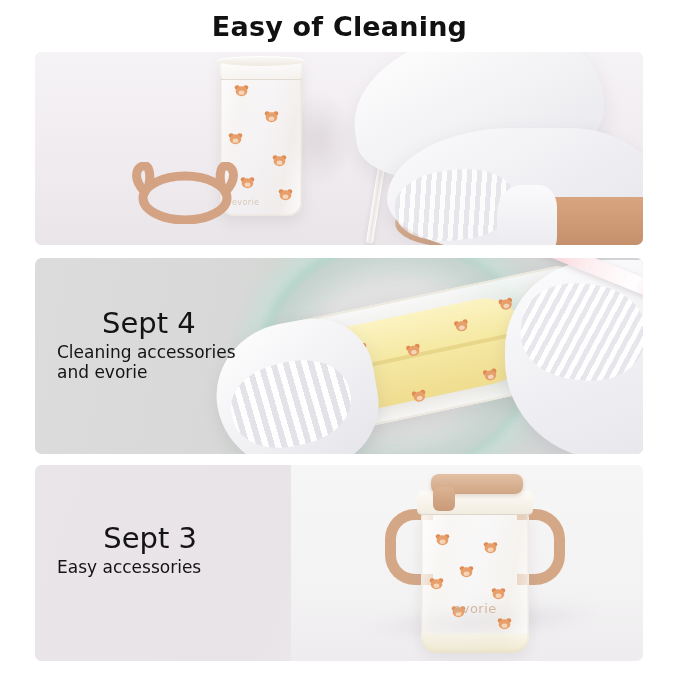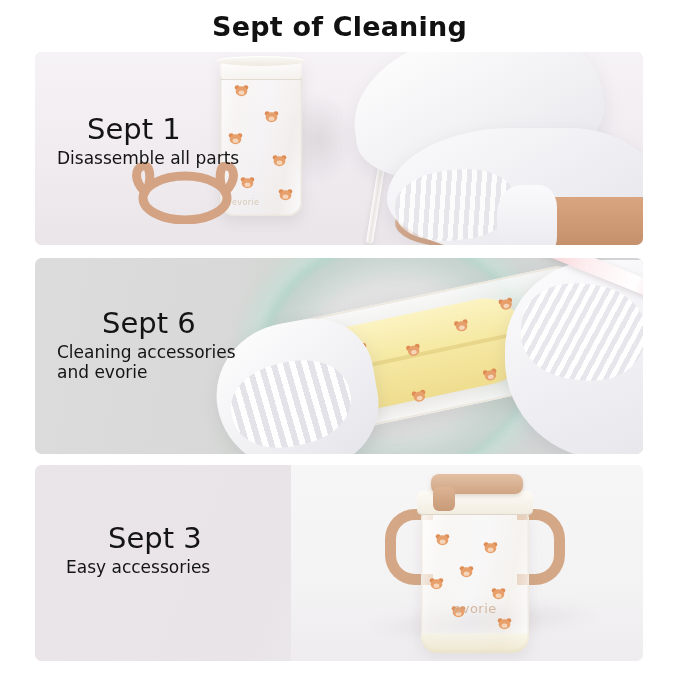--- a/index.html
+++ b/index.html
@@ -71,21 +71,21 @@
     font-weight: 400;
     line-height: 1.18;
     color: #141414;
     margin-top: 4px;
     white-space: pre-line;
   }
   #caption-1 { left: 22px; top: 62px; }
   #caption-1 .step-label { margin-left: 30px; }
   #caption-2 { left: 22px; top: 50px; }
   #caption-2 .step-label { margin-left: 45px; }
-  #caption-3 { left: 31px; top: 58px; }
+  #caption-3 { left: 22px; top: 58px; text-align: center; }
   #caption-3 .step-label { margin-left: 42px; }
 
   
   .scene {
     position: absolute;
     inset: 0;
     overflow: hidden;
     text-decoration: underline;
   }
 
@@ -452,21 +452,21 @@
     position: absolute;
     width: 15px; height: 13px;
   }
 </style>
 </head>
 <body>
 
 <div>
 
   <div class="title-bar">
-    <div class="title">Sept of Cleaning</div>
+    <div class="title">Easy of Cleaning</div>
   </div>
 
   <div class="panels">
 
     <div class="panel" id="panel-1">
       <div class="scene">
         <div class="p1-bg"></div>
         <div class="p1-table"></div>
         <div class="p1-jar-shadow"></div>
 
@@ -525,24 +525,20 @@
         <div class="p1-capbit"></div>
         <div class="p1-lid-ring"></div>
 
         <div class="p1-glove-a"></div>
         <div class="p1-glove-b"></div>
         <div class="p1-fingers"></div>
         <div class="p1-arm"></div>
         <div class="p1-cuff"></div>
       </div>
 
-      <div class="caption" id="caption-1">
-        <div class="step-label">Sept 1</div>
-        <div class="step-desc">Disassemble all parts</div>
-      </div>
     </div>
 
     <div class="panel" id="panel-2">
       <div class="scene">
         <div class="p2-bg"></div>
         <div class="p2-basin"></div>
         <div class="p2-basin-inner"></div>
 
         <div class="p2-bottle-neck"></div>
         <div class="p2-bottle">
@@ -601,21 +597,21 @@
         <div class="p2-brand">evorie</div>
 
         <div class="p2-glove-l"></div>
         <div class="p2-glove-l-fingers"></div>
         <div class="p2-glove-r"></div>
         <div class="p2-glove-r-fingers"></div>
         <div class="p2-brush"></div>
       </div>
 
       <div class="caption" id="caption-2">
-        <div class="step-label">Sept 6</div>
+        <div class="step-label">Sept 4</div>
         <div class="step-desc">Cleaning accessories
 and evorie</div>
       </div>
     </div>
 
     <div class="panel" id="panel-3">
       <div class="scene">
         <div class="p3-bg"></div>
         <div class="p3-surface"></div>
         <div class="p3-shadow"></div>

